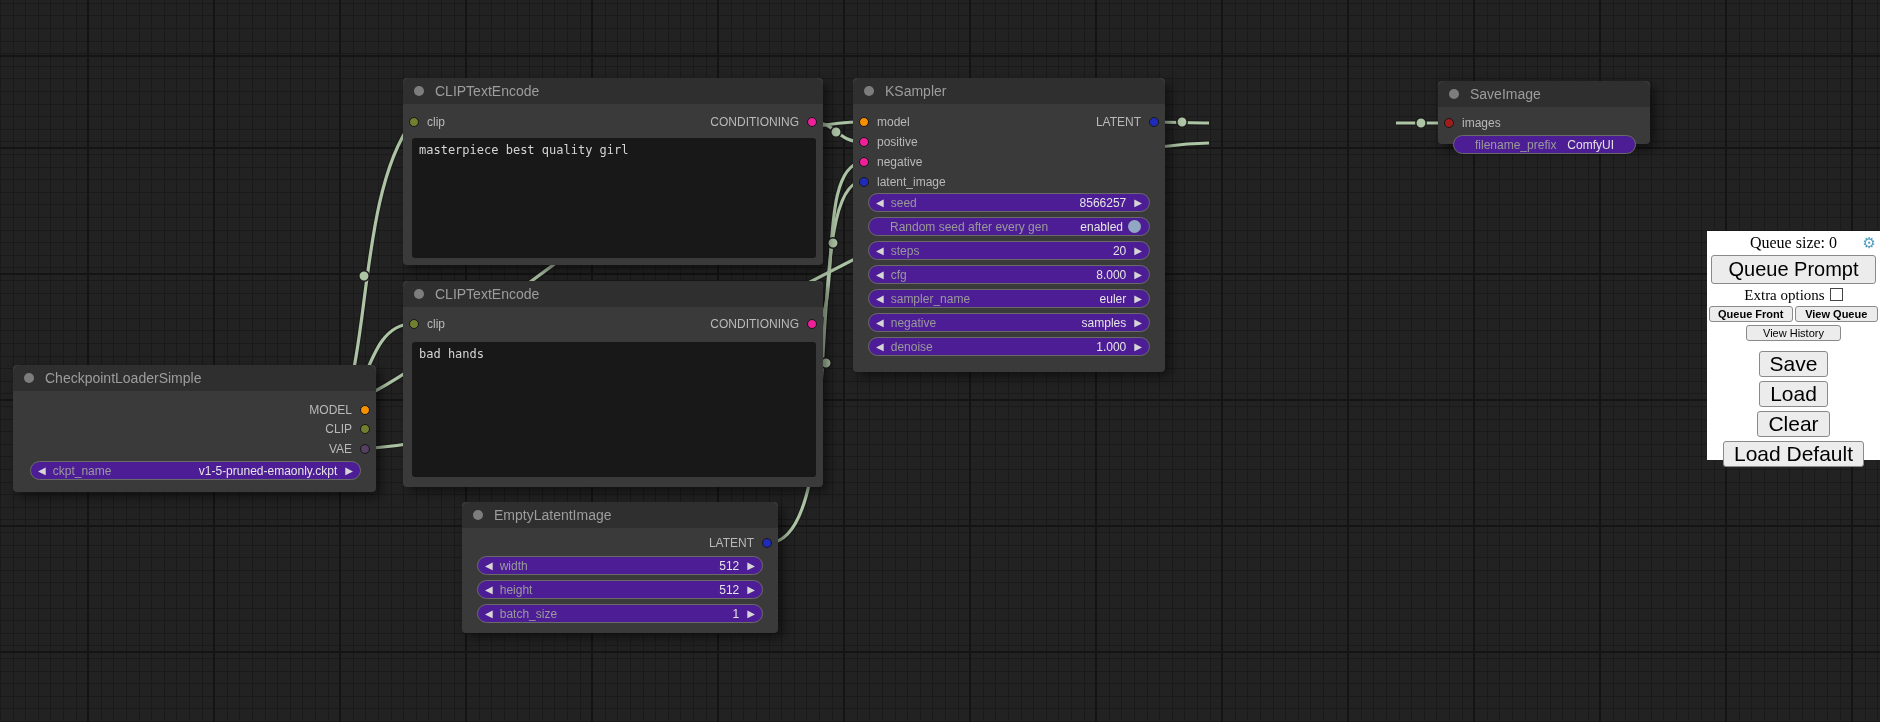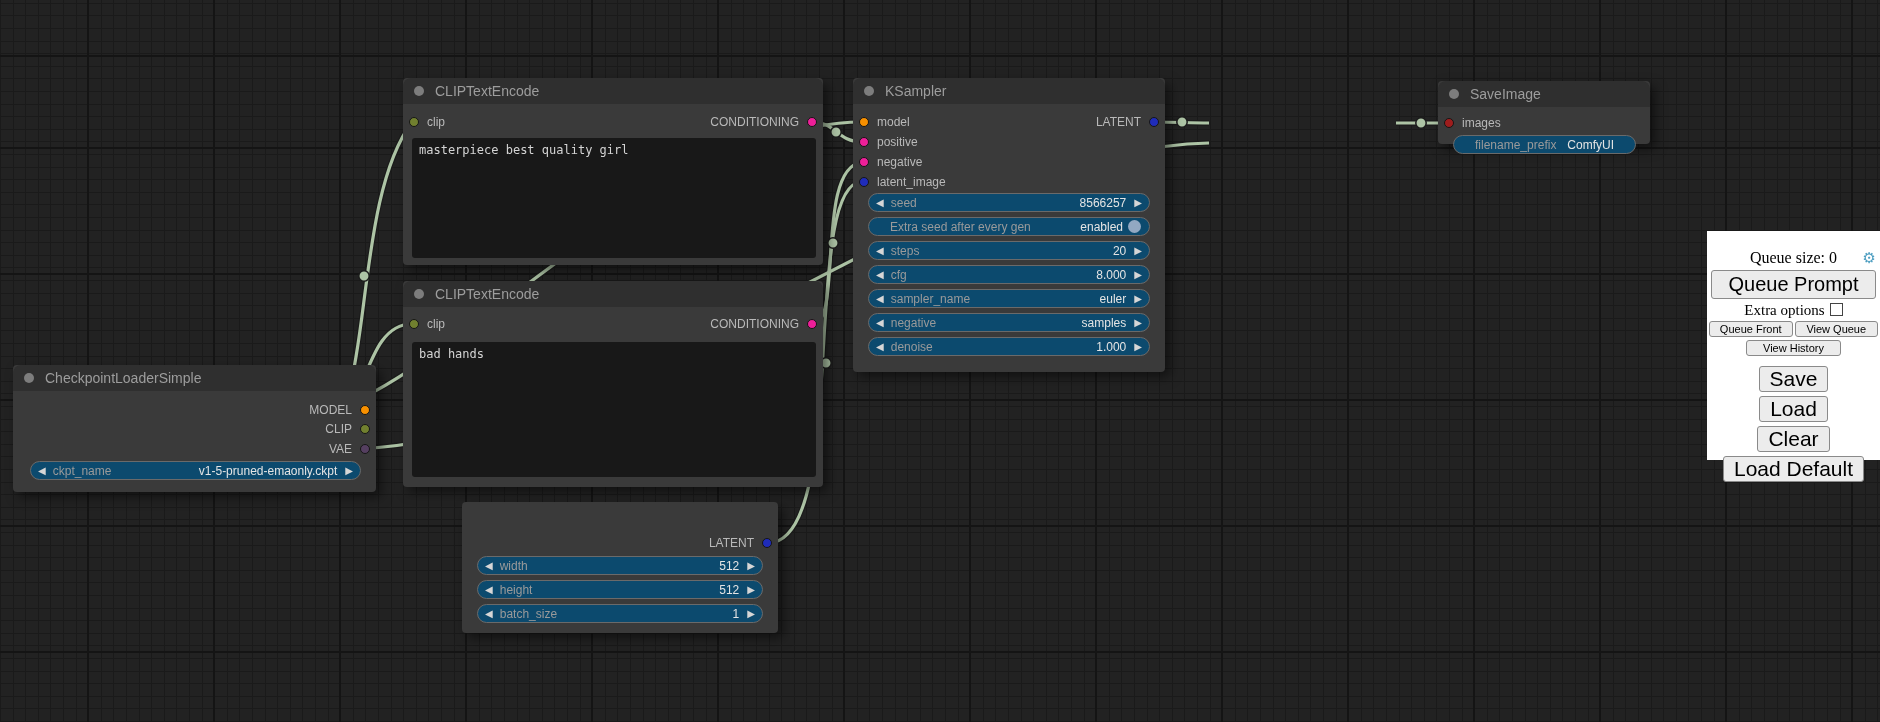--- a/index.html
+++ b/index.html
@@ -27,49 +27,49 @@
         margin:0 11px 0 11px;flex:0 0 auto;}
   .srow{position:absolute;height:14px;line-height:14px;font-size:12px;color:#b9b9b9;}
   .srow.in{left:0;padding-left:24px;}
   .srow.out{right:0;padding-right:24px;text-align:right;}
   .sdot{position:absolute;top:50%;transform:translateY(-50%);
         width:10px;height:10px;border-radius:50%;
         border:1px solid #161616;box-sizing:border-box;}
   .srow.in  .sdot{left:6px;}
   .srow.out .sdot{right:6px;}
 
-  .widget{position:absolute;height:19px;background:#0c4a6e;border:1px solid #6a6a6a;
+  .widget{position:absolute;height:19px;background:#4c1d95;border:1px solid #6a6a6a;
           border-radius:10px;display:flex;align-items:center;
           font-size:12px;color:#9a9a9a;box-sizing:border-box;padding:0 7px;}
   .warrow{color:#d6d6d6;font-size:10px;line-height:1;flex:0 0 auto;}
   .wlabel{margin-left:7px;white-space:nowrap;}
   .widget.noarrow .wlabel{margin-left:14px;}
   .wvalue{margin-left:auto;margin-right:8px;color:#e4e4e4;white-space:nowrap;}
   .toggle-dot{width:13px;height:13px;border-radius:50%;background:#92a8c2;
               flex:0 0 auto;margin-right:1px;}
 
   .textarea{position:absolute;background:#181818;border-radius:3px;color:#d4d4d4;
             font-family:"DejaVu Sans Mono",monospace;font-size:12px;
             padding:5px 7px;box-sizing:border-box;white-space:pre-wrap;}
 
   
   .qpanel{position:absolute;left:1707px;top:231px;width:173px;height:229px;
           background:#ffffff;color:#000;text-align:center;box-sizing:border-box;
-          font-family:"Liberation Serif",serif;padding-top:18px;}
+          font-family:"Liberation Serif",serif;padding-top:3px;}
   .qsize{position:relative;font-size:16px;height:20px;line-height:18px;}
   .gear{position:absolute;right:4px;top:0;color:#4d9ec1;font-size:15px;
         font-family:"DejaVu Sans",sans-serif;cursor:pointer;}
   .qpanel button{font-family:"Liberation Sans",sans-serif;background:#ececec;
         border:1px solid #8a8a8a;border-radius:3px;color:#000;cursor:pointer;}
   .qprompt{display:block;width:165px;margin:1px auto 3px;font-size:20px;padding:2px 0;}
   .extra{font-size:15px;height:17px;line-height:16px;}
   .chk{display:inline-block;width:11px;height:11px;border:1px solid #444;
        background:#fff;vertical-align:-1px;margin-left:5px;}
   .qsmallrow{display:flex;gap:2px;margin:2px 2px 0;}
-  .btn-sm{flex:1;font-size:11px;padding:1px 0;}
+  .btn-sm{flex:1;font-size:11px;padding:1px 0;font-weight:bold;}
   .vh{display:block;margin:3px auto 10px;font-size:11px;padding:1px 16px;}
   .big{display:block;margin:4px auto 0;padding:0px 10px;font-size:21px;}
 </style>
 </head>
 <body>
 
 <div class="canvas">
 
   <svg class="wires" width="1880" height="722">
     <g>
@@ -186,21 +186,21 @@
       <span class="sdot" style="background:#1f2cba"></span>
     </div>
 
     <div class="widget" style="top:115px;left:15px;right:15px">
       <span class="warrow">◀</span>
       <span class="wlabel">seed</span>
       <span class="wvalue">8566257</span>
       <span class="warrow">▶</span>
     </div>
     <div class="widget noarrow" style="top:139px;left:15px;right:15px">
-      <span class="wlabel">Extra seed after every gen</span>
+      <span class="wlabel">Random seed after every gen</span>
       <span class="wvalue" style="margin-right:5px">enabled</span>
       <span class="toggle-dot"></span>
     </div>
     <div class="widget" style="top:163px;left:15px;right:15px">
       <span class="warrow">◀</span>
       <span class="wlabel">steps</span>
       <span class="wvalue">20</span>
       <span class="warrow">▶</span>
     </div>
     <div class="widget" style="top:187px;left:15px;right:15px">
@@ -239,20 +239,24 @@
       <span class="sdot" style="background:#9e1d1d"></span>
       <span>images</span>
     </div>
     <div class="widget noarrow" style="top:54px;left:15px;right:14px">
       <span class="wlabel">filename_prefix</span>
       <span class="wvalue" style="margin-right:14px">ComfyUI</span>
     </div>
   </div>
 
   <div class="node" style="left:462px;top:502px;width:316px;height:131px">
+    <div class="ntitle">
+      <span class="tdot"></span>
+      <span>EmptyLatentImage</span>
+    </div>
     <div class="srow out" style="top:34px">
       <span>LATENT</span>
       <span class="sdot" style="background:#1f2cba"></span>
     </div>
     <div class="widget" style="top:54px;left:15px;right:15px">
       <span class="warrow">◀</span>
       <span class="wlabel">width</span>
       <span class="wvalue">512</span>
       <span class="warrow">▶</span>
     </div>

